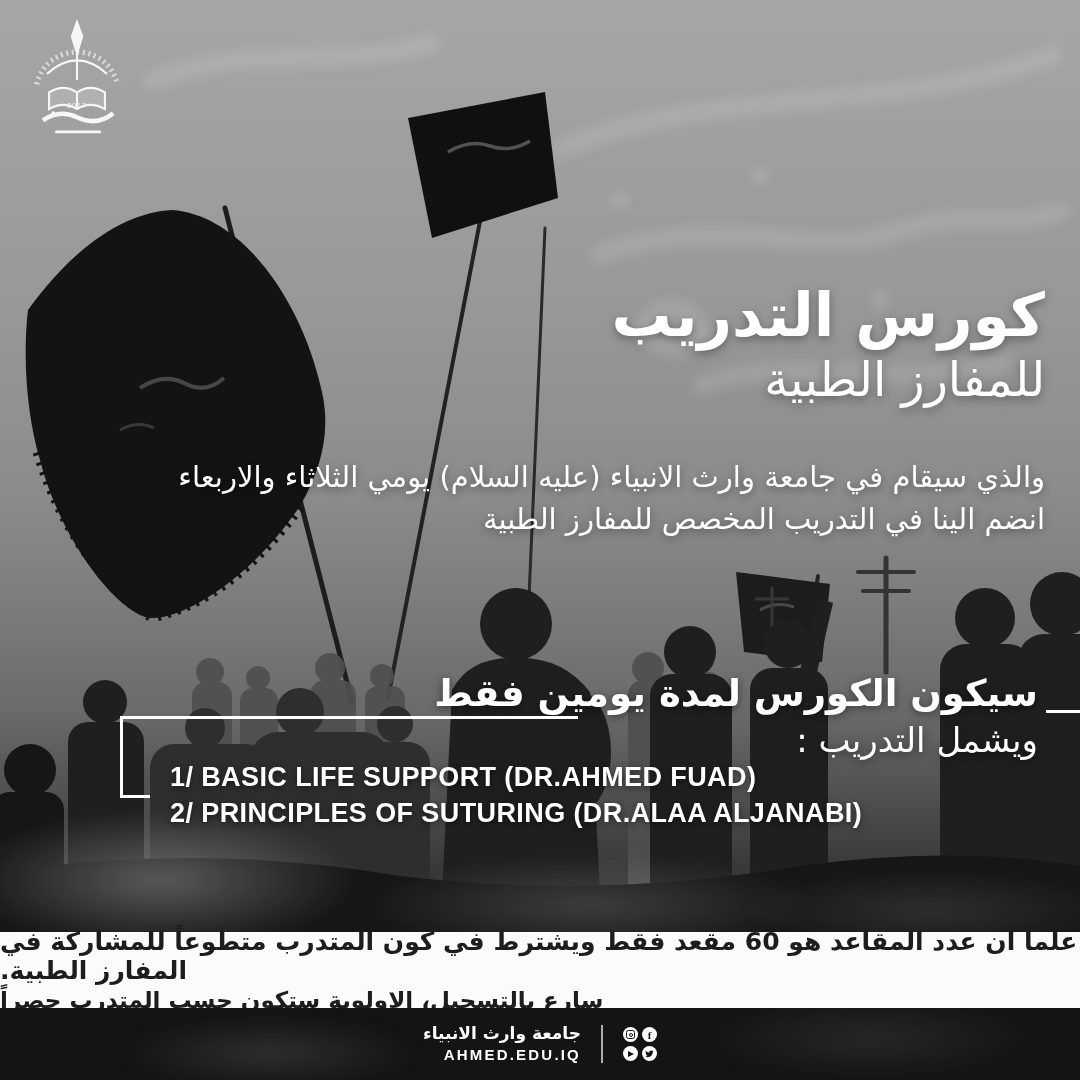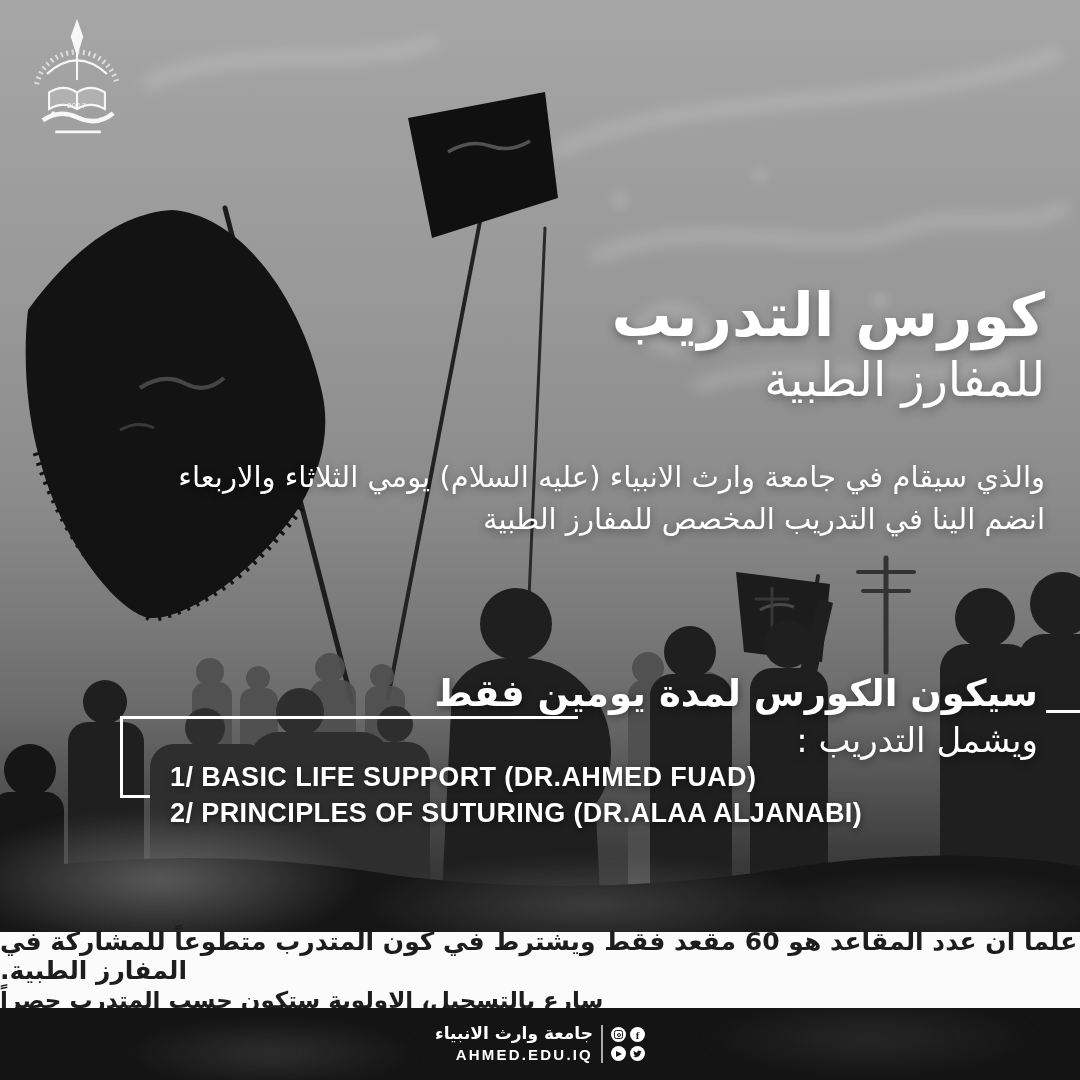--- a/index.html
+++ b/index.html
@@ -34,21 +34,21 @@
   .notice-bar{position:absolute;left:0;top:932px;width:1080px;height:76px;background:#fbfbfb;
     display:flex;flex-direction:column;justify-content:center;gap:2px;}
   .notice-bar p{margin:0;direction:rtl;text-align:left;color:#1d1d1d;font-weight:600;}
   .notice-l1{font-size:25px;}
   .notice-l2{font-size:23px;}
   
   .footer{position:absolute;left:0;top:1008px;width:1080px;height:72px;background:#141414;overflow:hidden;}
   .footer .smoke{position:absolute;border-radius:50%;filter:blur(8px);}
   .footer .sm1{left:120px;top:10px;width:300px;height:70px;background:radial-gradient(closest-side,rgba(120,120,120,.28),rgba(120,120,120,0));}
   .footer .sm2{left:700px;top:-10px;width:340px;height:80px;background:radial-gradient(closest-side,rgba(110,110,110,.22),rgba(110,110,110,0));}
-  .footer-content{position:absolute;left:0;top:0;width:100%;height:100%;display:flex;align-items:center;justify-content:center;gap:8px;}
+  .footer-content{position:absolute;left:0;top:0;width:100%;height:100%;display:flex;align-items:center;justify-content:center;gap:20px;}
   .org-block{text-align:right;color:#fff;}
   .org-name{font-size:17px;font-weight:700;direction:rtl;line-height:1.2;}
   .org-site{font-family:"Liberation Sans",sans-serif;font-size:15px;font-weight:600;letter-spacing:2.2px;line-height:1.4;}
   .footer-divider{width:2px;height:38px;background:rgba(255,255,255,.65);}
   .social-grid{display:grid;grid-template-columns:15px 15px;grid-auto-rows:15px;gap:4px;}
   .social{width:15px;height:15px;border-radius:50%;background:#fff;position:relative;display:flex;align-items:center;justify-content:center;cursor:pointer;}
   .ig-glyph{width:7px;height:7px;border:1.4px solid #141414;border-radius:2.4px;position:relative;}
   .ig-glyph::after{content:"";position:absolute;left:1.6px;top:1.6px;width:2.4px;height:2.4px;border:1px solid #141414;border-radius:50%;}
   .fb-glyph{font-family:"Liberation Serif",serif;font-weight:700;font-size:11px;color:#141414;line-height:1;margin-top:1px;}
   .yt-glyph{width:0;height:0;border-left:6px solid #141414;border-top:3.6px solid transparent;border-bottom:3.6px solid transparent;margin-left:1px;}

